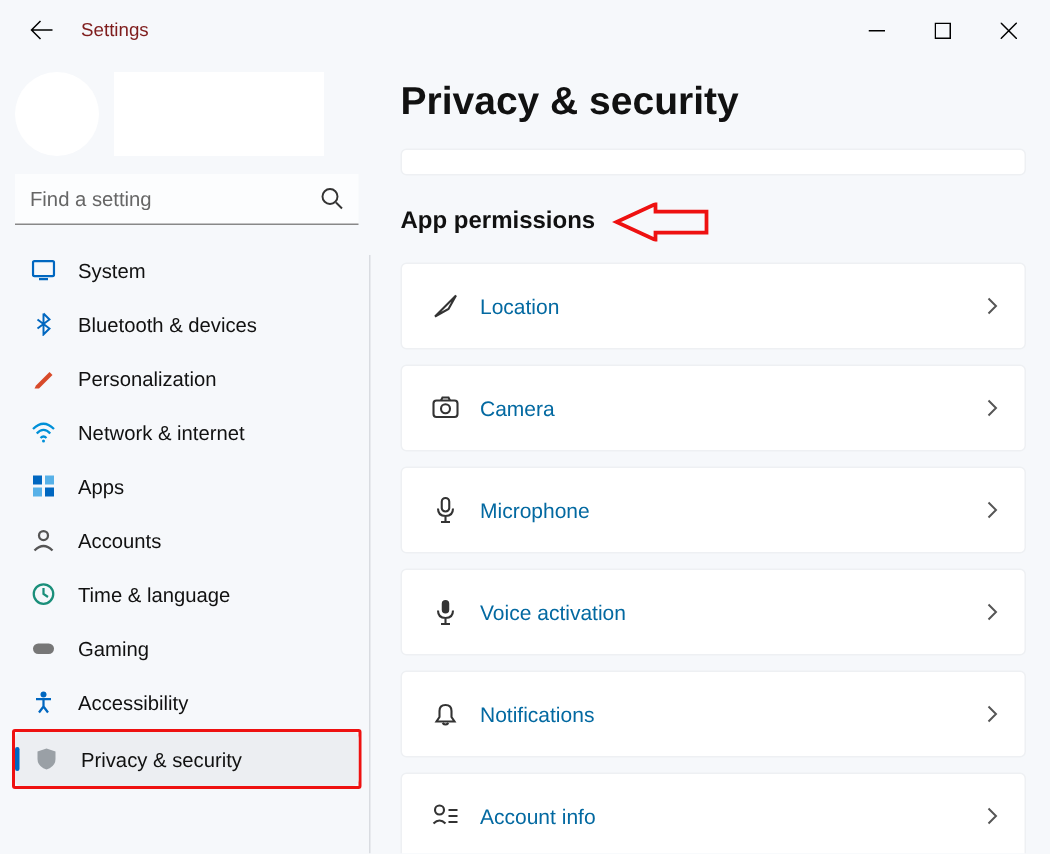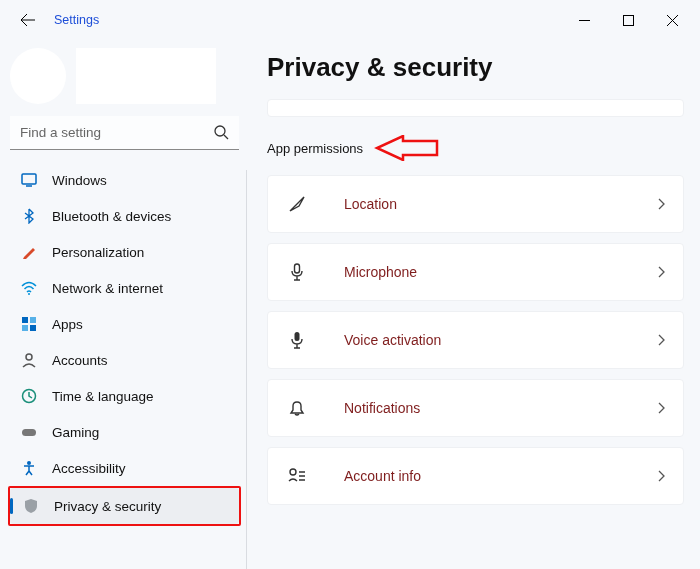--- a/index.html
+++ b/index.html
@@ -1,20 +1,20 @@
 <!DOCTYPE html>
 <html><head>
 <meta charset="utf-8">
 <style>
   * { box-sizing: border-box; margin: 0; padding: 0; font-family: "Segoe UI", sans-serif; }
   body { width: 700px; height: 569px; background: #f6f8fb; overflow: hidden; position: relative; }
 
   .titlebar { height: 40px; display: flex; align-items: center; padding: 0 6px 0 14px; }
   .titlebar .back { width: 28px; height: 28px; display:flex; align-items:center; justify-content:center; cursor:pointer; }
-  .titlebar .title { font-size: 12.5px; margin-left: 12px; color:#1d4ed8; }
+  .titlebar .title { font-size: 12.5px; margin-left: 12px; color:#7f1d1d; }
   .titlebar .spacer { flex:1; }
   .titlebar .winbtn { width: 44px; height: 30px; display:flex; align-items:center; justify-content:center; cursor:pointer; }
 
   .content { display:flex; height: calc(100% - 40px); }
 
   .sidebar { width: 247px; padding: 8px 0 0 8px; position:relative; }
   .profile { display:flex; align-items:center; gap:10px; margin: 0 0 12px 2px; }
   .avatar { width: 56px; height: 56px; border-radius: 50%; background:#fff; }
   .profile-box { width: 140px; height: 56px; background:#fff; }
 
@@ -31,27 +31,27 @@
   .nav-highlight { border:2px solid #e11; border-radius:2px; padding:0; margin-right:6px; }
   .nav-highlight .nav-item { margin-right:0; }
 
   .sidebar-divider { position:absolute; right:0; top:130px; bottom:0; width:1px; background:#d9dce1; }
 
   .main { flex:1; padding: 12px 16px 0 20px; overflow:hidden; }
   .page-title { font-size: 26px; font-weight:600; color:#111; margin-bottom: 16px; }
   .blank-strip { height: 18px; background:#fff; border:1px solid #eef0f3; border-radius:4px; margin-bottom: 18px; }
 
   .section-row { display:flex; align-items:center; gap:10px; margin-bottom: 14px; }
-  .section-label { font-size: 13px; font-weight:400; color:#111; }
+  .section-label { font-size: 16px; font-weight:700; color:#111; }
   .pointer-arrow { color:#e11; }
 
   .cards { display:flex; flex-direction:column; gap:10px; }
   .card { height: 58px; background:#fff; border:1px solid #eef0f3; border-radius:4px; display:flex; align-items:center; padding: 0 16px 0 18px; cursor:pointer; }
   .card .cicon { width:22px; height:22px; display:flex; align-items:center; justify-content:center; color:#333; }
-  .card .clabel { flex:1; margin-left: 36px; font-size: 14px; color:#7f1d1d; }
+  .card .clabel { flex:1; margin-left: 12px; font-size: 14px; color:#0369a1; }
   .card .chev { color:#555; }
 
   svg { display:block; }
 </style>
 </head>
 <body>
 
 <div class="titlebar">
   <div class="back">
     <svg width="16" height="16" viewBox="0 0 16 16">
@@ -96,21 +96,21 @@
     </div>
 
     <div class="nav">
       <div class="nav-item">
         <span class="nicon">
             <svg width="16" height="16" viewBox="0 0 16 16">
               <rect x="1" y="2" width="14" height="10" rx="1" fill="none" stroke="#0067c0" stroke-width="1.5"></rect>
               <path d="M5 14 H11" stroke="#0067c0" stroke-width="1.5"></path>
             </svg>
           </span>
-        <span>Windows</span>
+        <span>System</span>
       </div>
       <div class="nav-item">
         <span class="nicon">
             <svg width="16" height="16" viewBox="0 0 16 16">
               <path d="M8 1 L12 5 L8 8 L12 11 L8 15 V1 M4 5 L8 8 M4 11 L8 8" stroke="#0067c0" stroke-width="1.3" fill="none"></path>
             </svg>
           </span>
         <span>Bluetooth &amp; devices</span>
       </div>
       <div class="nav-item">
@@ -211,20 +211,35 @@
             </svg>
           </span>
         <span class="clabel">Location</span>
         <span class="chev">
             <svg width="12" height="12" viewBox="0 0 12 12">
               <path d="M4 1 L9 6 L4 11" stroke="#555" stroke-width="1.3" fill="none"></path>
             </svg>
           </span>
       </div>
 
+      <div class="card">
+        <span class="cicon">
+            <svg width="20" height="20" viewBox="0 0 20 20">
+              <rect x="2" y="5" width="16" height="11" rx="2" fill="none" stroke="#333" stroke-width="1.4"></rect>
+              <circle cx="10" cy="10.5" r="3" fill="none" stroke="#333" stroke-width="1.4"></circle>
+              <path d="M7 5 L8 3 H12 L13 5" fill="none" stroke="#333" stroke-width="1.4"></path>
+            </svg>
+          </span>
+        <span class="clabel">Camera</span>
+        <span class="chev">
+            <svg width="12" height="12" viewBox="0 0 12 12">
+              <path d="M4 1 L9 6 L4 11" stroke="#555" stroke-width="1.3" fill="none"></path>
+            </svg>
+          </span>
+      </div>
 
       <div class="card">
         <span class="cicon">
             <svg width="20" height="20" viewBox="0 0 20 20">
               <rect x="7.5" y="2" width="5" height="9" rx="2.5" fill="none" stroke="#333" stroke-width="1.4"></rect>
               <path d="M5 9 Q5 14 10 14 Q15 14 15 9 M10 14 V18 M7 18 H13" fill="none" stroke="#333" stroke-width="1.4"></path>
             </svg>
           </span>
         <span class="clabel">Microphone</span>
         <span class="chev">

